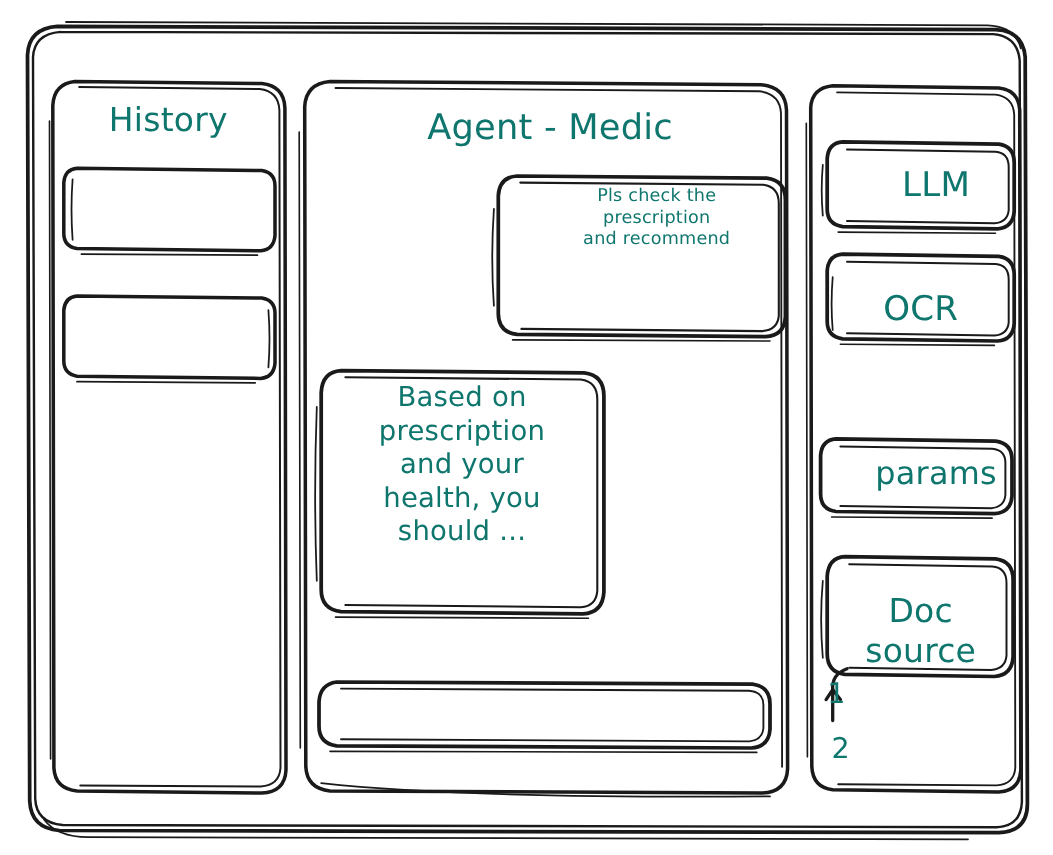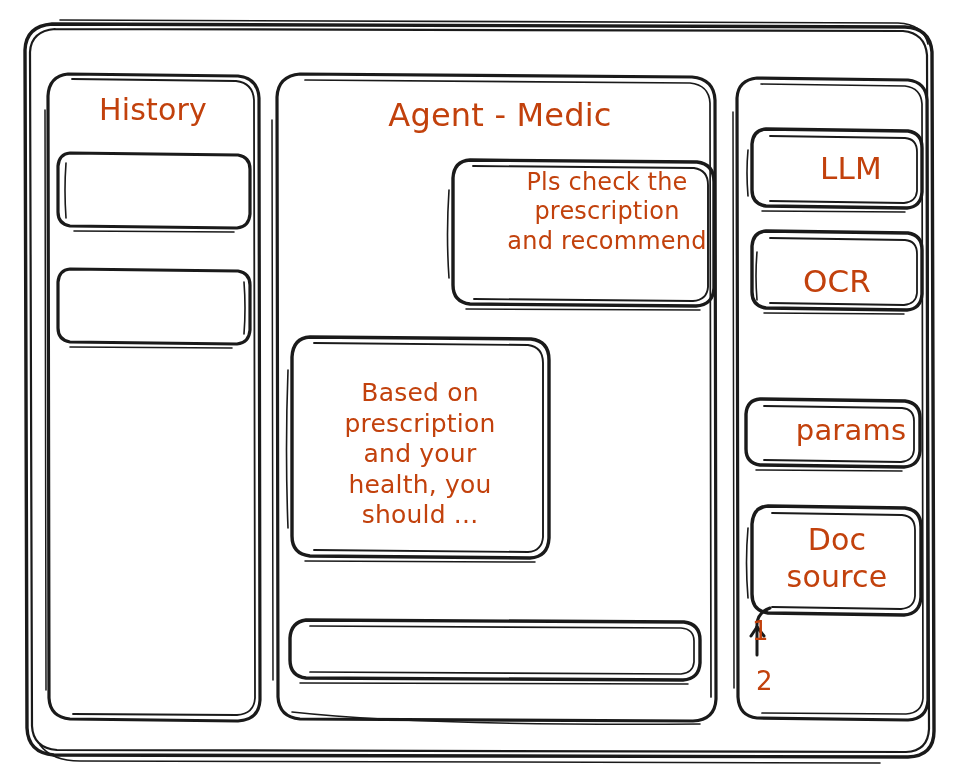--- a/index.html
+++ b/index.html
@@ -28,41 +28,41 @@
   #sketch path, #sketch rect {
     fill: none;
     stroke: #1a1a1a;
     stroke-linecap: round;
     stroke-linejoin: round;
   }
 
   
   .lbl {
     position: absolute;
-    color: #c2410c;
+    color: #0f766e;
     font-family: "DejaVu Sans", sans-serif;
     font-weight: 400;
     text-align: center;
     white-space: pre-line;
     line-height: 1.22;
     letter-spacing: 0.2px;
   }
 
   #history-title  { left: 58px;  top: 92px;  width: 190px; font-size: 30px; }
 
   #agent-title    { left: 300px; top: 96px;  width: 400px; font-size: 32px; text-align: center; }
 
-  #user-msg-text  { left: 484px; top: 168px; width: 246px; font-size: 24px; }
-
-  #agent-msg-text { left: 300px; top: 346px; width: 240px; font-size: 25px; margin-top: 32px; }
+  #user-msg-text  { left: 474px; top: 168px; width: 246px; font-size: 16px; }
+
+  #agent-msg-text { left: 300px; top: 346px; width: 240px; font-size: 25px; }
 
   #llm-label      { left: 752px; top: 150px; width: 198px; font-size: 31px; }
   #ocr-label      { left: 752px; top: 263px; width: 170px; font-size: 31px; }
   #params-label   { left: 748px; top: 413px; width: 206px; font-size: 29px; }
-  #doc-source-label { left: 752px; top: 522px; width: 170px; font-size: 30px; }
+  #doc-source-label { left: 752px; top: 538px; width: 170px; font-size: 30px; }
 
   #doc-item-1 { left: 752px; top: 616px; width: 40px; font-size: 26px; text-align: left; }
   #doc-item-2 { left: 756px; top: 666px; width: 40px; font-size: 26px; text-align: left; }
 
   
   .zone {
     position: absolute;
     background: transparent;
   }
 </style>

